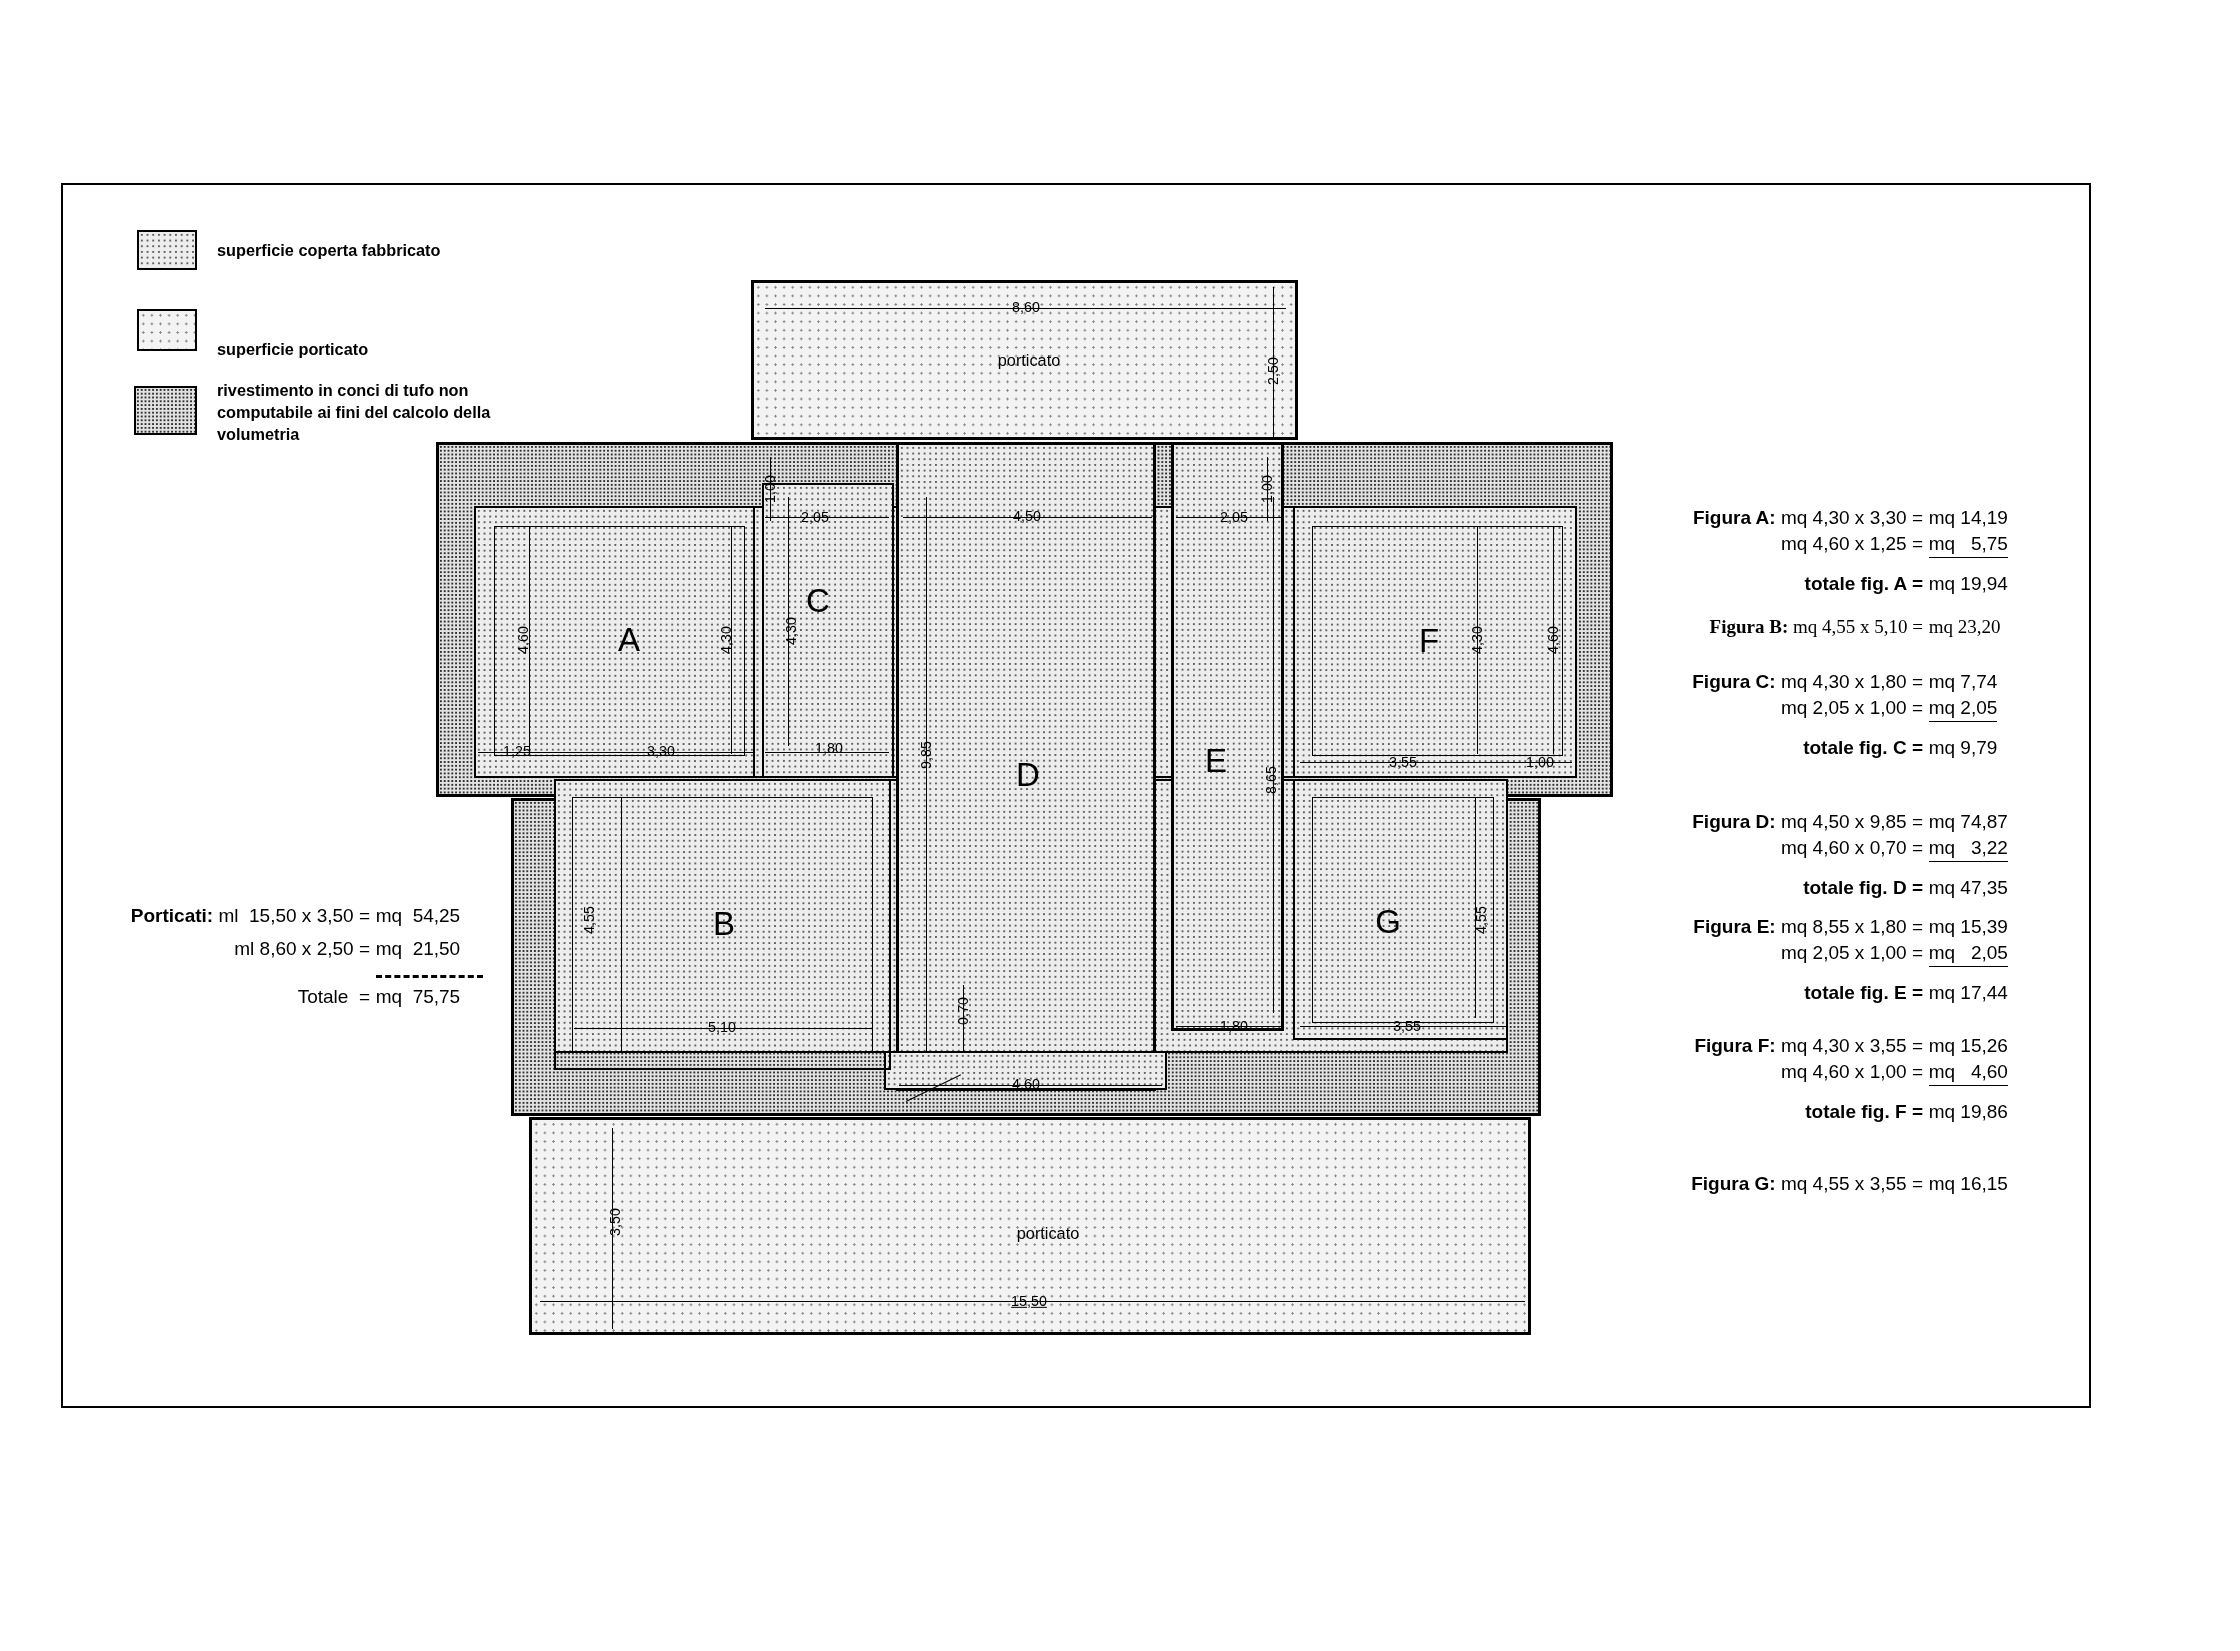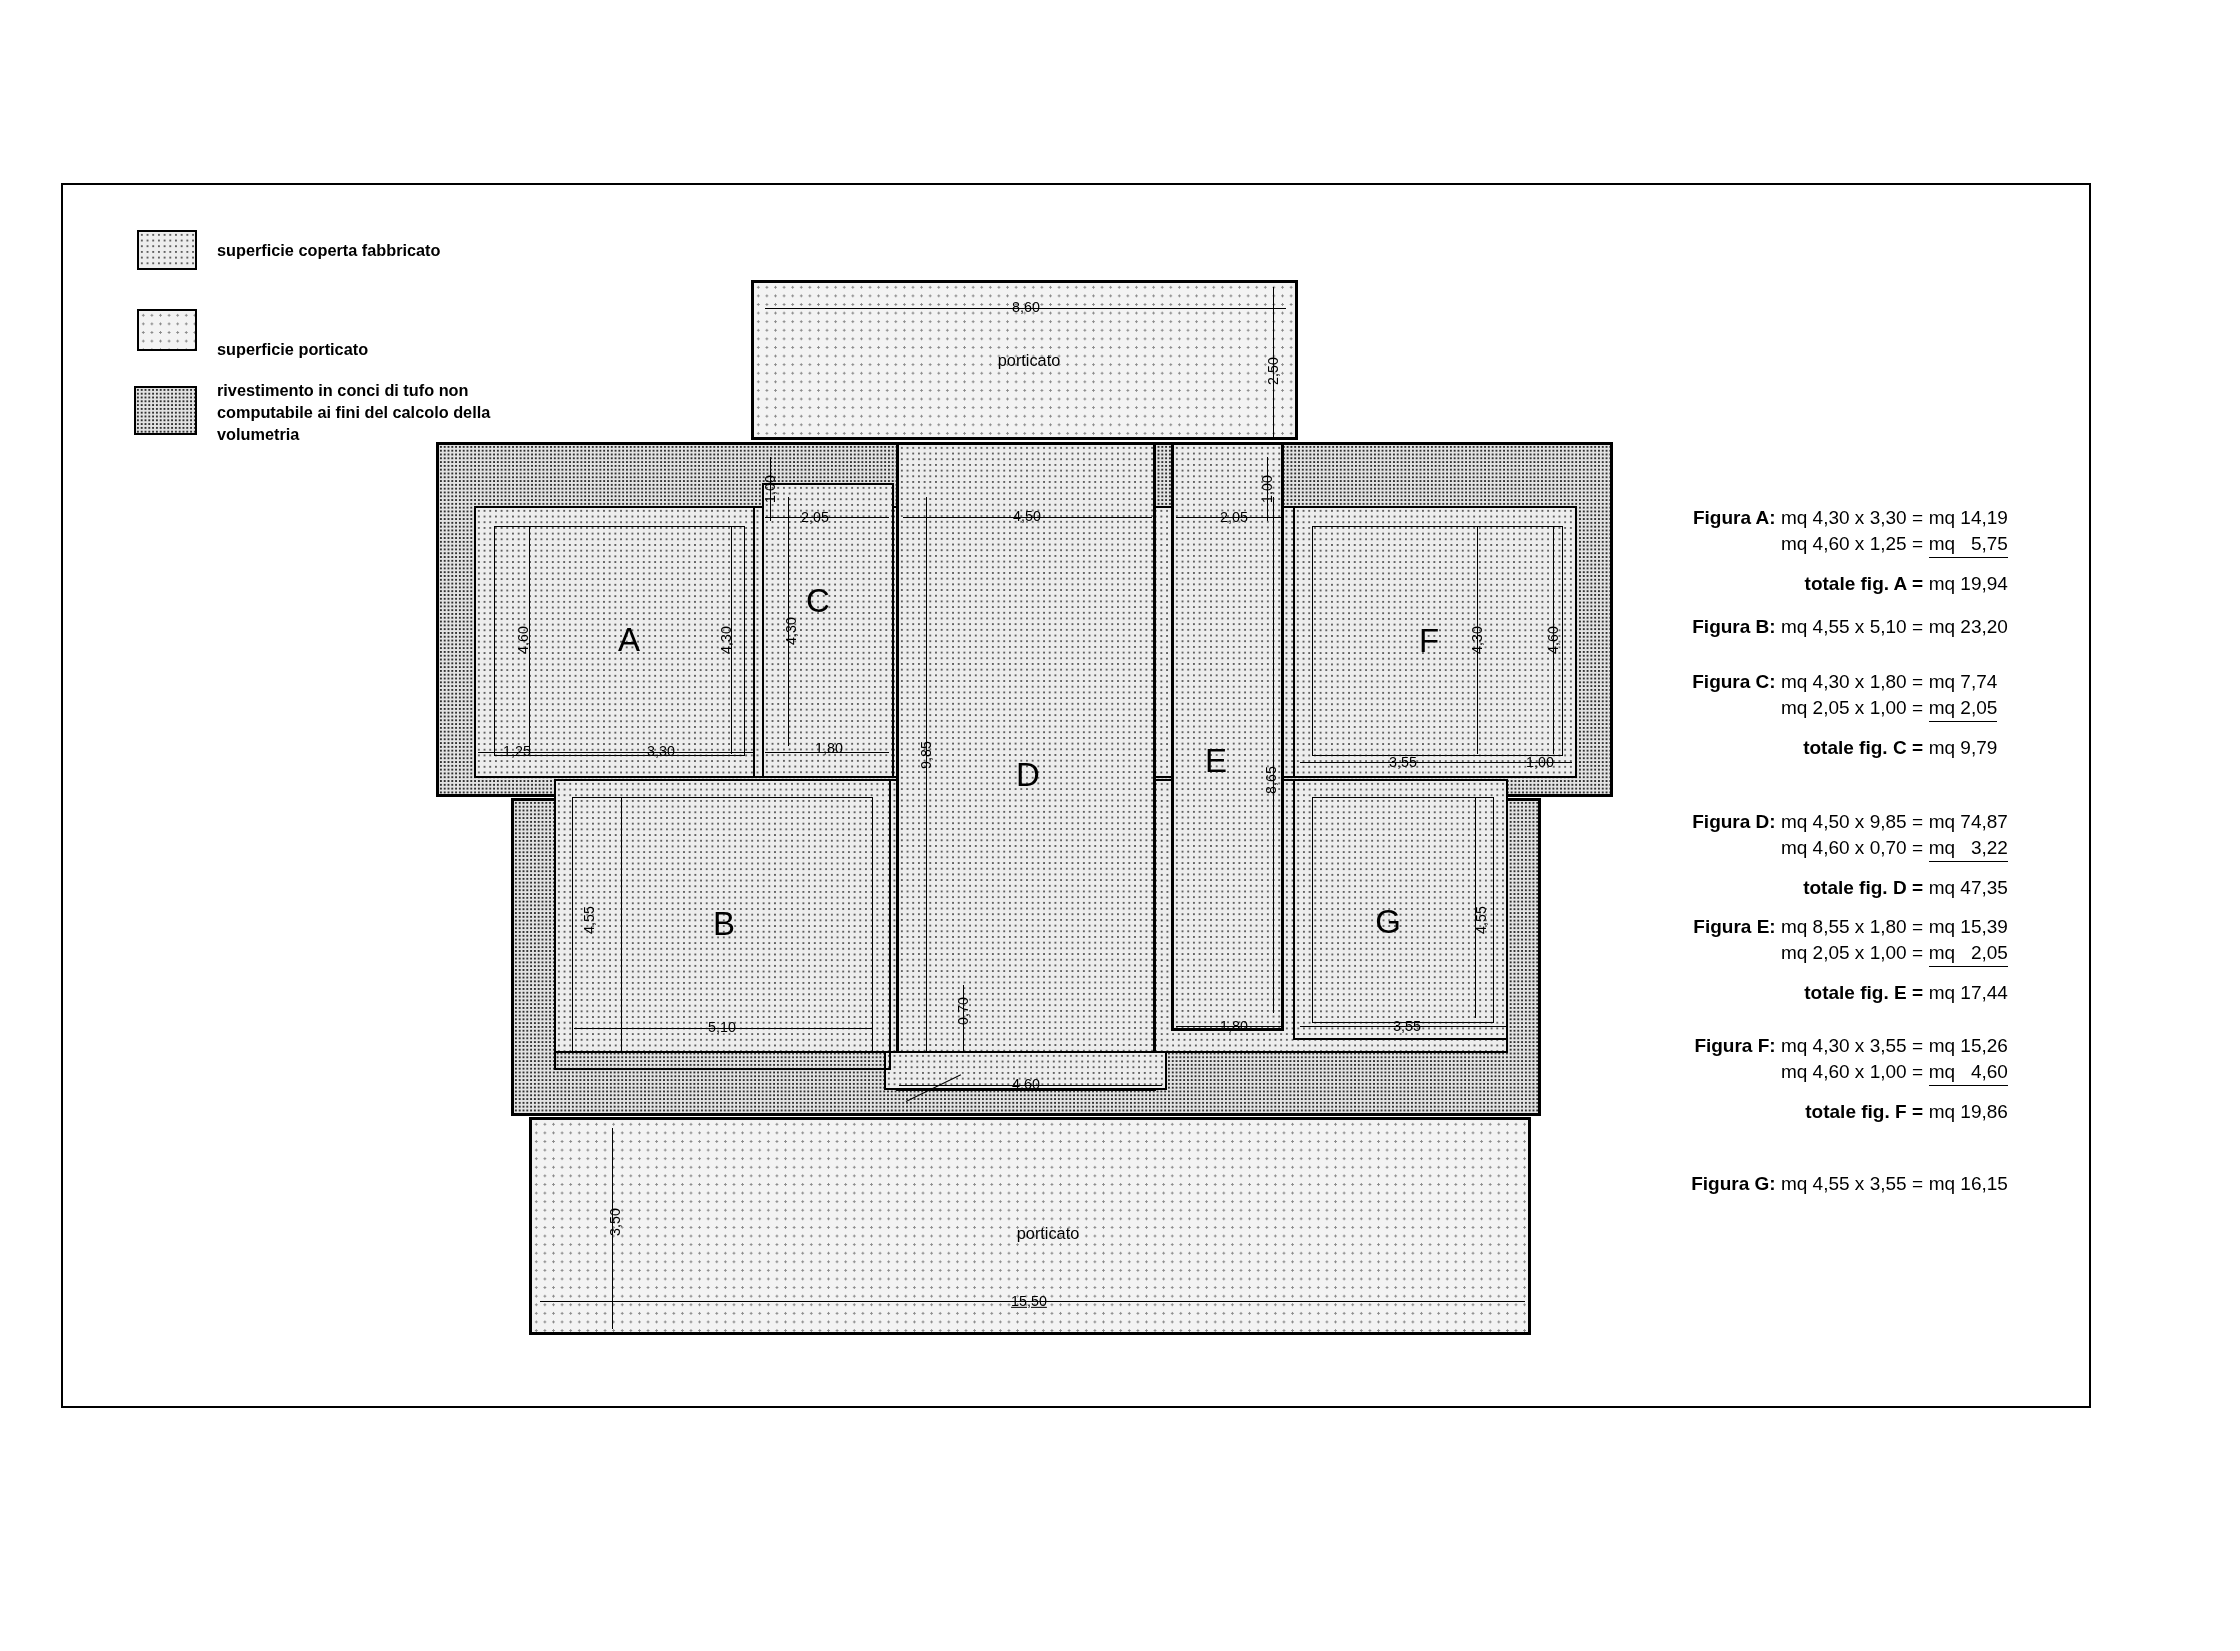--- a/index.html
+++ b/index.html
@@ -142,28 +142,34 @@
         <div class="room" style="left: 1216px; top: 760px;">E</div>
         <div class="room" style="left: 1429px; top: 640px;">F</div>
         <div class="room" style="left: 1388px; top: 921px;">G</div>
       </div>
     <div id="plan-areas">
         <div class="arealabel" style="left: 1029px; top: 360px;">porticato</div>
         <div class="arealabel" style="left: 1048px; top: 1233px;">porticato</div>
       </div>
   </div>
 
+  <div id="left-calc">
+      <div class="calc-row"><div class="lhs"><b>Porticati:</b> ml  15,50 x 3,50 =</div><div class="rhs">mq  54,25</div></div>
+      <div class="calc-row"><div class="lhs">ml 8,60 x 2,50 =</div><div class="rhs">mq  21,50</div></div>
+      <div class="dash-rule"></div>
+      <div class="calc-row"><div class="lhs">Totale  =</div><div class="rhs">mq  75,75</div></div>
+    </div>
 
   <div id="right-calcs">
       <div class="calc-block" style="top: 0px;">
         <div class="calc-row"><div class="lhs"><b>Figura A:</b> mq 4,30 x 3,30 =</div><div class="rhs">mq 14,19</div></div>
         <div class="calc-row"><div class="lhs">mq 4,60 x 1,25 =</div><div class="rhs u">mq   5,75</div></div>
         <div class="calc-row total"><div class="lhs"><b>totale fig. A =</b></div><div class="rhs">mq 19,94</div></div>
       </div>
-      <div class="calc-block" style="top: 109px;">
+      <div class="calc-block" style="top: 109px; font-family: Liberation Serif, serif;">
         <div class="calc-row"><div class="lhs"><b>Figura B:</b> mq 4,55 x 5,10 =</div><div class="rhs">mq 23,20</div></div>
       </div>
       <div class="calc-block" style="top: 164px;">
         <div class="calc-row"><div class="lhs"><b>Figura C:</b> mq 4,30 x 1,80 =</div><div class="rhs">mq 7,74</div></div>
         <div class="calc-row"><div class="lhs">mq 2,05 x 1,00 =</div><div class="rhs u">mq 2,05</div></div>
         <div class="calc-row total"><div class="lhs"><b>totale fig. C =</b></div><div class="rhs">mq 9,79</div></div>
       </div>
       <div class="calc-block" style="top: 288px; margin-top: 16px;">
         <div class="calc-row"><div class="lhs"><b>Figura D:</b> mq 4,50 x 9,85 =</div><div class="rhs">mq 74,87</div></div>
         <div class="calc-row"><div class="lhs">mq 4,60 x 0,70 =</div><div class="rhs u">mq   3,22</div></div>

